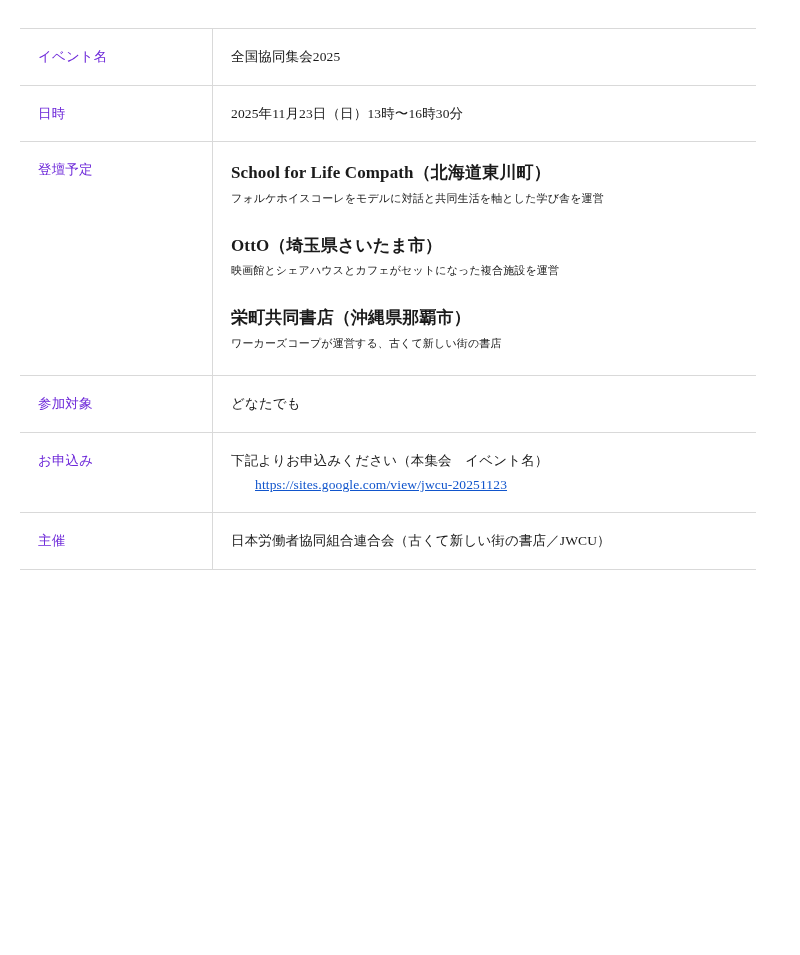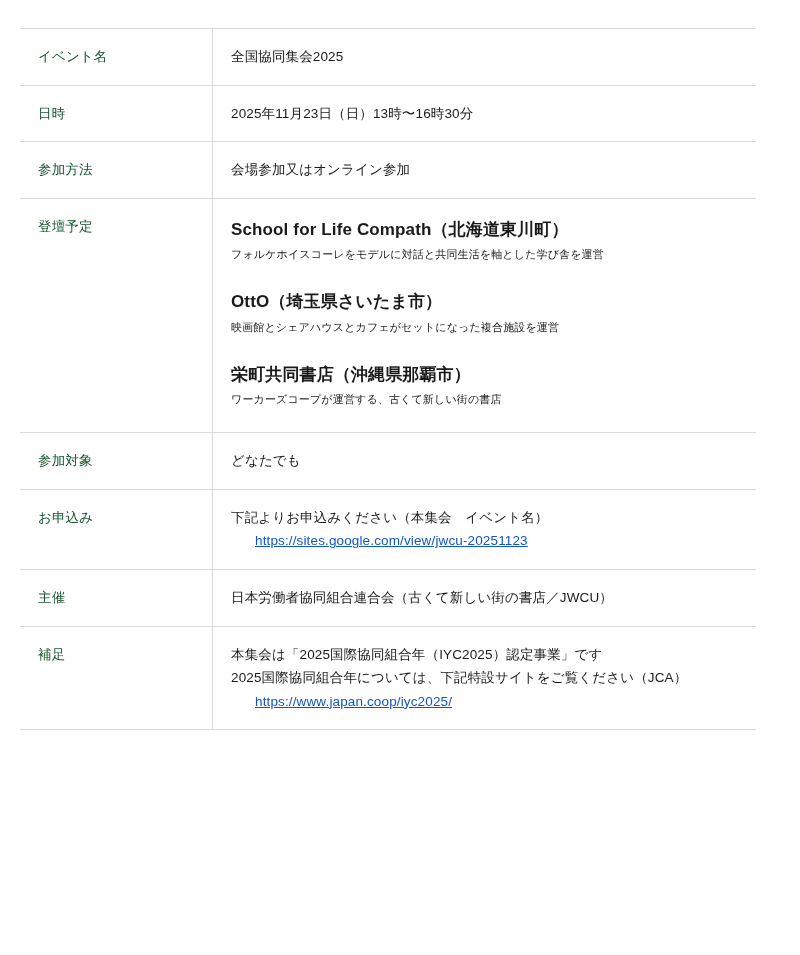--- a/index.html
+++ b/index.html
@@ -31,28 +31,29 @@
     border-bottom: 1px solid #d9d9d9;
     vertical-align: top;
     padding: 16px 14px 16px 18px;
     font-size: 13.5px;
     line-height: 1.75;
     letter-spacing: 0.01em;
   }
   td.label-cell {
     width: 160px;
     border-right: 1px solid #d9d9d9;
-    color: #14532d;
+    color: #6d28d9;
     font-size: 13px;
     padding-left: 20px;
   }
   td.value-cell {
     color: #1a1a1a;
     font-size: 13.5px;
     padding-left: 20px;
+    font-family: Liberation Serif, serif;
   }
   .line {
     display: block;
     white-space: pre-wrap;
   }
   .speaker-block {
     margin-bottom: 6px;
   }
   .speaker-block + .speaker-block {
     margin-top: 22px;
@@ -92,26 +93,20 @@
         </td>
       </tr>
 
       <tr>
         <td class="label-cell">日時</td>
         <td class="value-cell">
           <span class="line">2025年11月23日（日）13時〜16時30分</span>
         </td>
       </tr>
 
-      <tr>
-        <td class="label-cell">参加方法</td>
-        <td class="value-cell">
-          <span class="line">会場参加又はオンライン参加</span>
-        </td>
-      </tr>
 
 
       <tr>
         <td class="label-cell tall-cell">登壇予定</td>
         <td class="value-cell tall-cell">
           <div class="speaker-block">
             <span class="speaker-name">School for Life Compath（北海道東川町）</span>
             <span class="speaker-desc">フォルケホイスコーレをモデルに対話と共同生活を軸とした学び舎を運営</span>
           </div>
           <div class="speaker-block">
@@ -142,23 +137,15 @@
       </tr>
 
       <tr>
         <td class="label-cell">主催</td>
         <td class="value-cell">
           <span class="line">日本労働者協同組合連合会（古くて新しい街の書店／JWCU）</span>
         </td>
       </tr>
 
 
-      <tr>
-        <td class="label-cell tall-cell">補足</td>
-        <td class="value-cell tall-cell">
-          <span class="line">本集会は「2025国際協同組合年（IYC2025）認定事業」です</span>
-          <span class="line">2025国際協同組合年については、下記特設サイトをご覧ください（JCA）</span>
-          <a class="doc-link" href="#">https://www.japan.coop/iyc2025/</a>
-        </td>
-      </tr>
     </tbody>
   </table>
 </div>
 
 </body></html>

